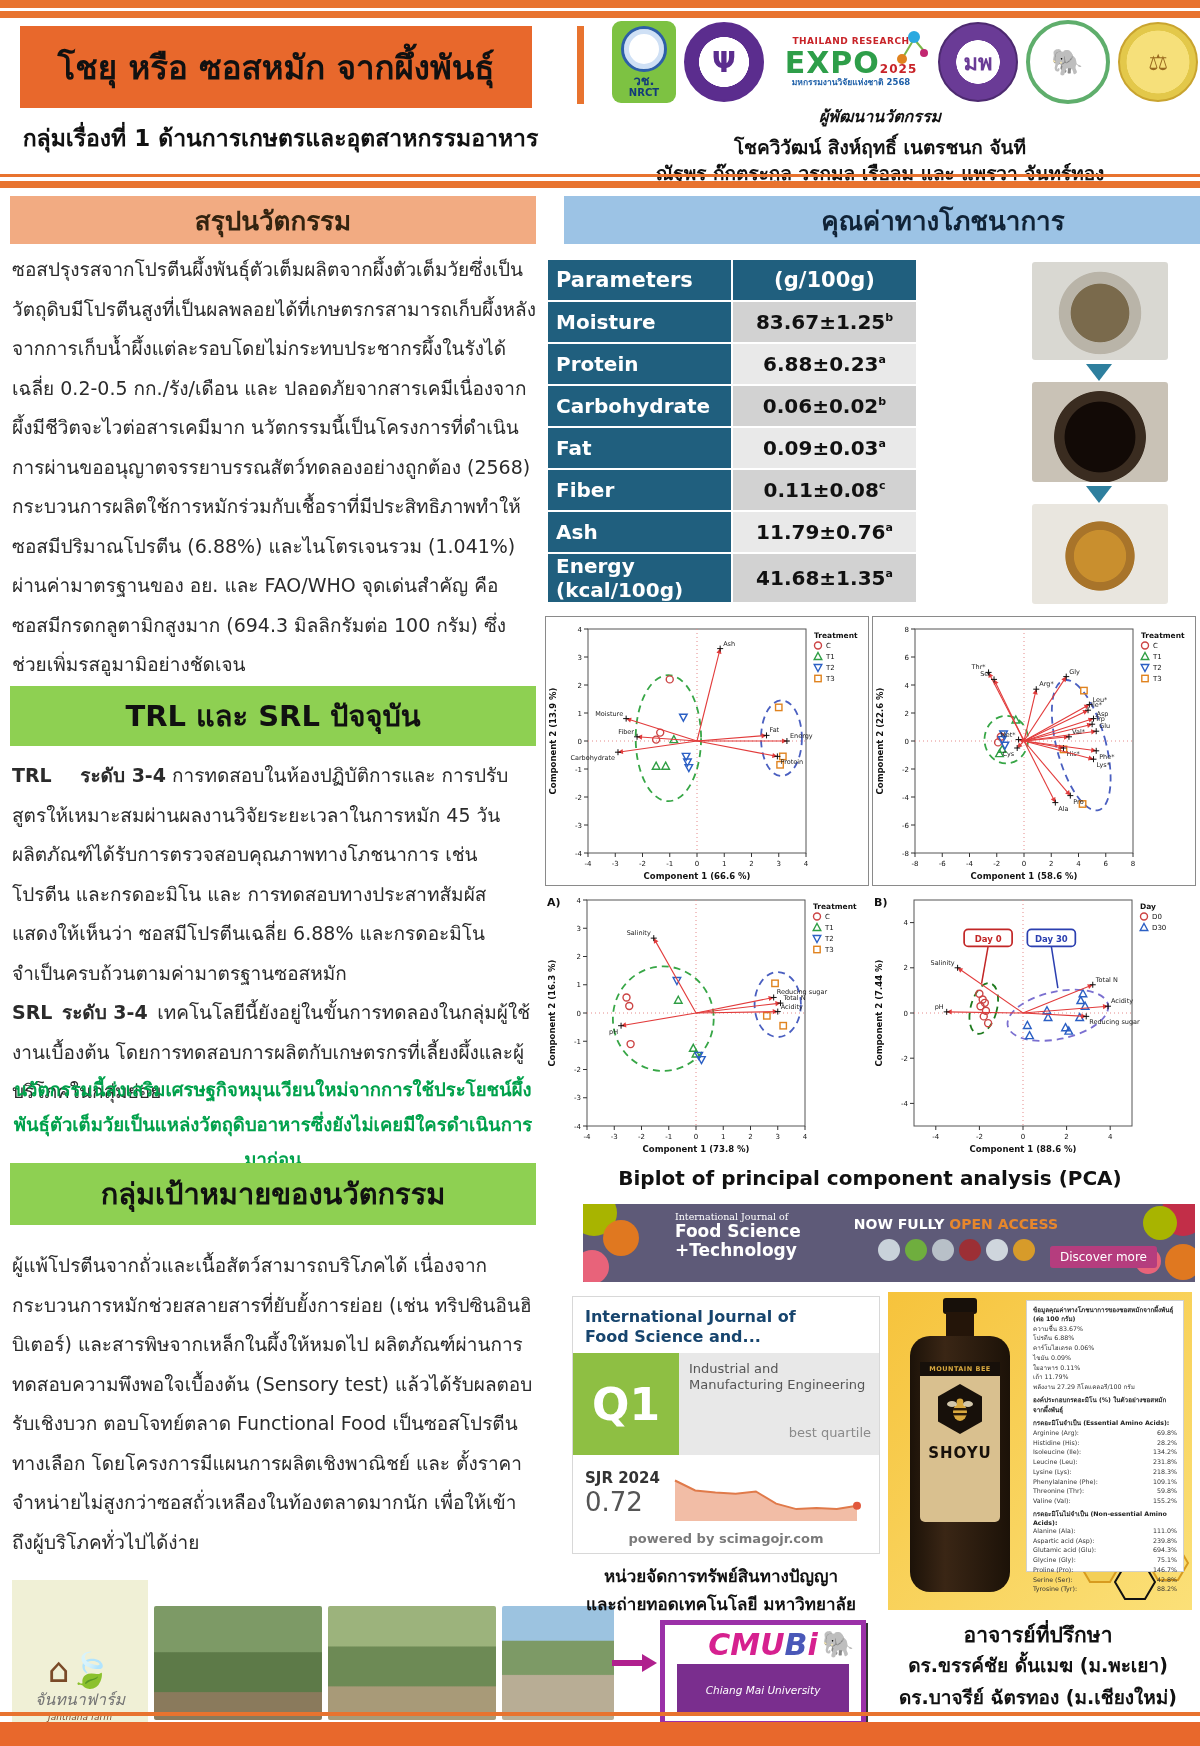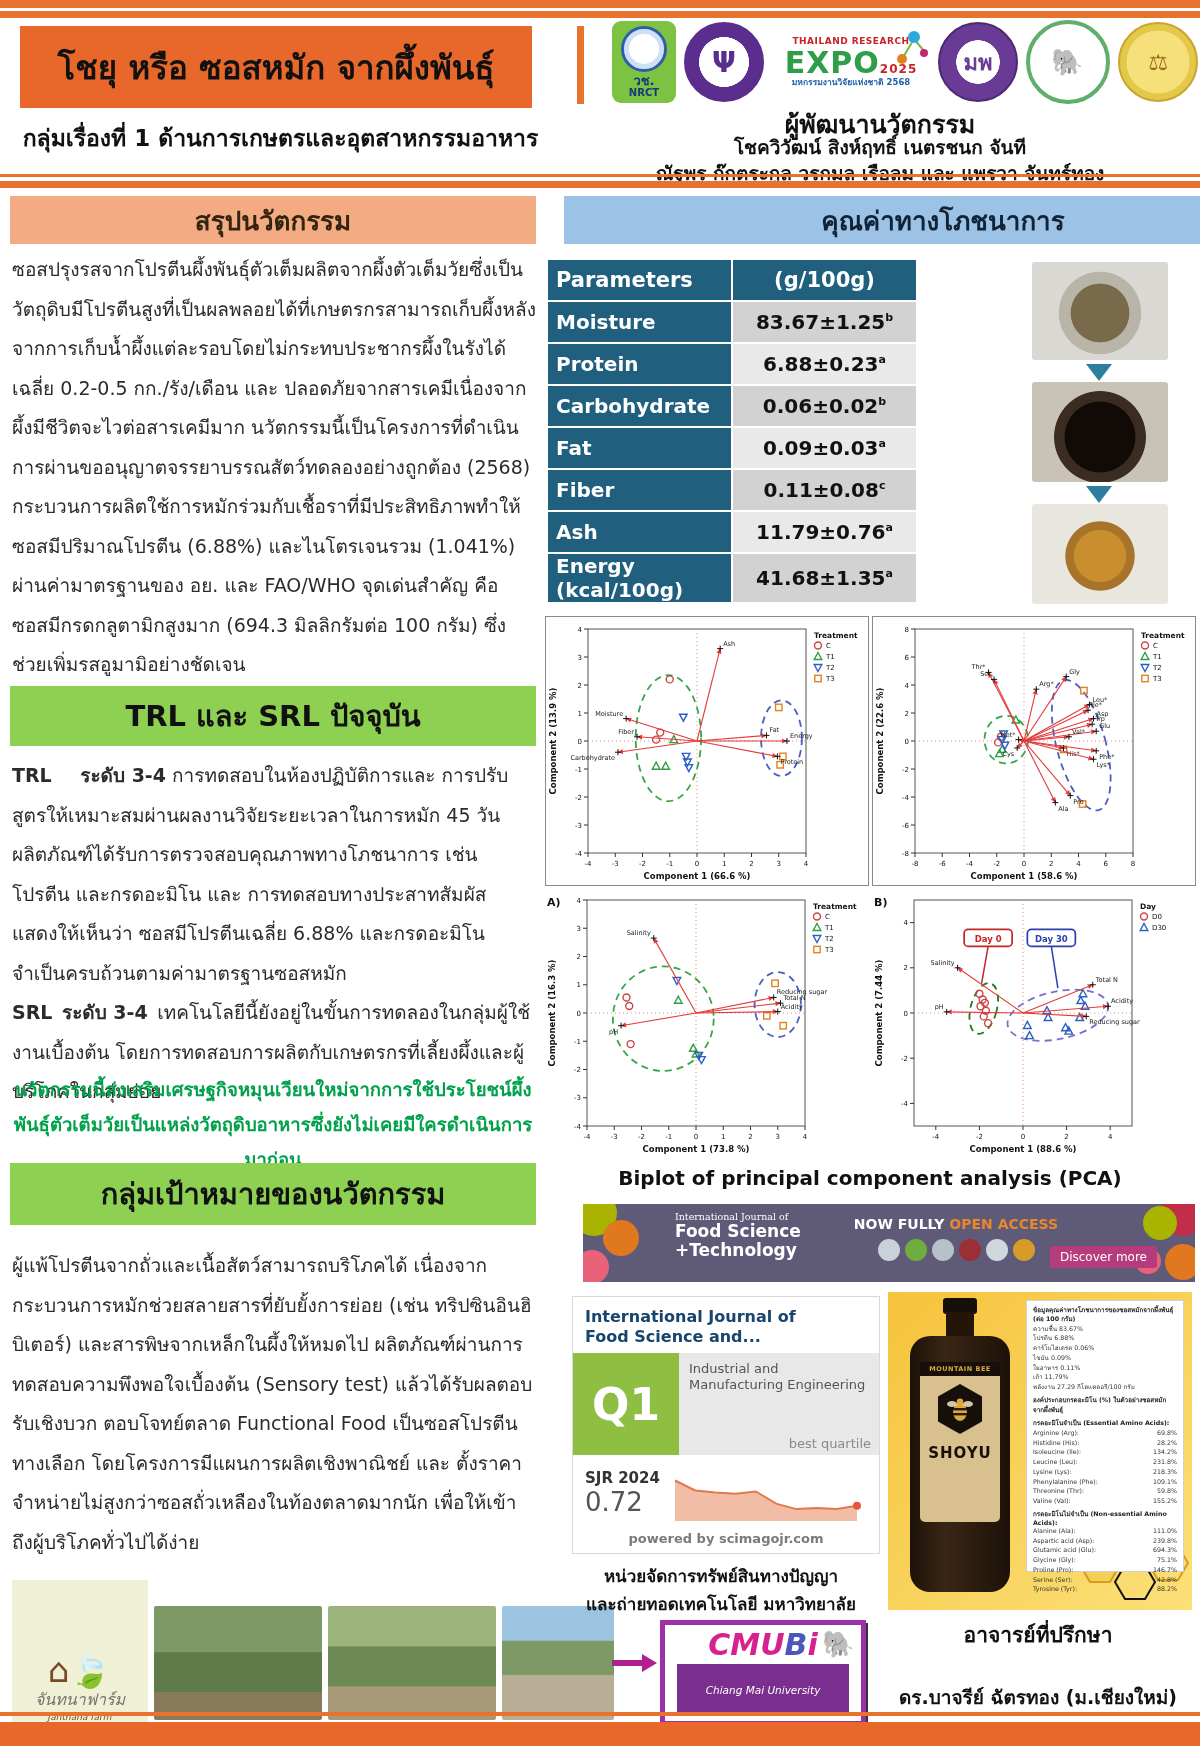--- a/index.html
+++ b/index.html
@@ -26,21 +26,21 @@
   .logo-atom{width:76px;height:76px;background:radial-gradient(circle,#fff 0 46%,#5b2d8e 47% 100%);border:2px solid #5b2d8e;display:flex;align-items:center;justify-content:center;color:#5b2d8e;font-size:28px;font-weight:bold;}
   .logo-expo{width:168px;height:82px;background:#fff;display:flex;flex-direction:column;align-items:center;justify-content:center;line-height:1.05;position:relative;}
   .logo-expo .l1{font-size:9px;font-weight:bold;color:#c82328;letter-spacing:.5px;}
   .logo-expo .l2{font-size:30px;font-weight:900;color:#2e9e49;letter-spacing:1px;}
   .logo-expo .l2 em{font-style:normal;font-size:12px;color:#c82328;}
   .logo-expo .l3{font-size:8.5px;font-weight:bold;color:#1d5fa8;}
   .logo-expo .mol{position:absolute;right:2px;top:4px;width:34px;height:46px;}
   .logo-up{width:76px;height:76px;background:radial-gradient(circle,#fff 0 40%,#6a3b96 41% 100%);border:2px solid #4d2a70;display:flex;align-items:center;justify-content:center;color:#6a3b96;font-size:22px;font-weight:bold;}
   .logo-cmu{width:76px;height:76px;background:#fff;border:4px solid #5fae6c;display:flex;align-items:center;justify-content:center;color:#7b4ba0;font-size:26px;}
   .logo-dld{width:76px;height:76px;background:radial-gradient(circle,#f6e07a 0 58%,#e3c84a 59% 100%);border:2px solid #c9a42f;display:flex;align-items:center;justify-content:center;color:#9a6a1f;font-size:22px;}
-  .dev-label{left:560px;top:104px;width:640px;text-align:center;font-size:25px;font-weight:bold;color:#111;}
+  .dev-label{left:560px;top:104px;width:640px;text-align:center;font-size:16px;font-weight:bold;color:#111;font-style:italic;}
   .dev-line{left:560px;width:640px;text-align:center;font-size:19px;font-weight:bold;color:#111;}
   
   .sec-head{display:flex;align-items:center;justify-content:center;font-weight:bold;}
   .head-salmon{left:10px;top:196px;width:526px;height:48px;background:#f2ab82;font-size:26px;color:#33230f;}
   .head-blue{left:564px;top:196px;width:758px;height:48px;background:#9cc3e5;font-size:26px;color:#102337;text-align:center;}
   .head-green1{left:10px;top:686px;width:526px;height:60px;background:#8ed052;font-size:29px;color:#111;}
   .head-green2{left:10px;top:1163px;width:526px;height:62px;background:#8ed052;font-size:29px;color:#111;}
   
   .para{font-size:19px;line-height:2.08;color:#2b2b2b;text-align:left;word-break:break-word;overflow-wrap:anywhere;}
   .sum-body{left:12px;top:250px;width:524px;}
@@ -84,21 +84,21 @@
   .jb-mid .oa{color:#e8872c;}
   .jicons{display:flex;gap:5px;justify-content:center;margin-top:6px;}
   .jicon{width:22px;height:22px;border-radius:50%;}
   .jb-btn{position:absolute;right:38px;top:42px;background:#b53d7e;color:#fff;font-size:12px;padding:4px 10px;border-radius:3px;}
   
   .sjr{left:572px;top:1296px;width:306px;height:256px;background:#fff;border:1px solid #d8d8d8;}
   .sjr .t{padding:10px 12px 6px 12px;font-size:16px;font-weight:bold;color:#17456e;line-height:1.25;}
   .sjr-mid{display:flex;height:102px;}
   .sjr-q{width:106px;background:#8ebf43;color:#fff;font-size:44px;font-weight:bold;display:flex;align-items:center;justify-content:center;}
   .sjr-cat{flex:1;background:#e8e8e8;padding:8px 10px;font-size:13px;color:#555;line-height:1.25;position:relative;}
-  .sjr-cat .bq{position:absolute;right:8px;bottom:3px;color:#8a8a8a;}
+  .sjr-cat .bq{position:absolute;right:8px;bottom:14px;color:#8a8a8a;}
   .sjr-low{display:flex;align-items:center;padding:6px 10px 0 12px;}
   .sjr-low .lab{font-size:15px;font-weight:bold;color:#333;}
   .sjr-low .val{font-size:26px;color:#555;}
   .sjr-pw{text-align:center;font-size:13px;color:#7a7a7a;margin-top:6px;font-weight:bold;}
   
   .ip-line{left:556px;width:330px;text-align:center;font-size:17px;font-weight:bold;color:#111;}
   .cmubi{left:660px;top:1620px;width:196px;height:96px;background:#fff;border:5px solid #9b30a8;box-shadow:2px 3px 0 #333;display:flex;flex-direction:column;align-items:center;justify-content:flex-end;position:absolute;}
   .cmubi .nm{font-size:30px;font-weight:900;font-style:italic;color:#d6218f;line-height:1;margin-bottom:4px;}
   .cmubi .nm b{color:#4a58b8;}
   .cmubi .uni{width:88%;background:#7a2e8e;color:#fff;font-size:10.5px;font-style:italic;text-align:center;padding:20px 0;margin-bottom:5px;}
@@ -845,17 +845,18 @@
           </div>
           <div class="nl-row">
             <span>Tyrosine (Tyr):</span>
             <span>88.2%</span>
           </div>
         </div>
     </div>
   </div>
 
   <div class="abs adv-h">อาจารย์ที่ปรึกษา</div>
+  <div class="abs adv-l" style="top:1650px;">ดร.ขรรค์ชัย ดั้นเมฆ (ม.พะเยา)</div>
   <div class="abs adv-l" style="top:1682px;">ดร.บาจรีย์ ฉัตรทอง (ม.เชียงใหม่)</div>
 
   <div class="abs orange b-rule"></div>
   <div class="abs b-band" style="background:#e8682c;"></div>
 </div>
 
 </body></html>

